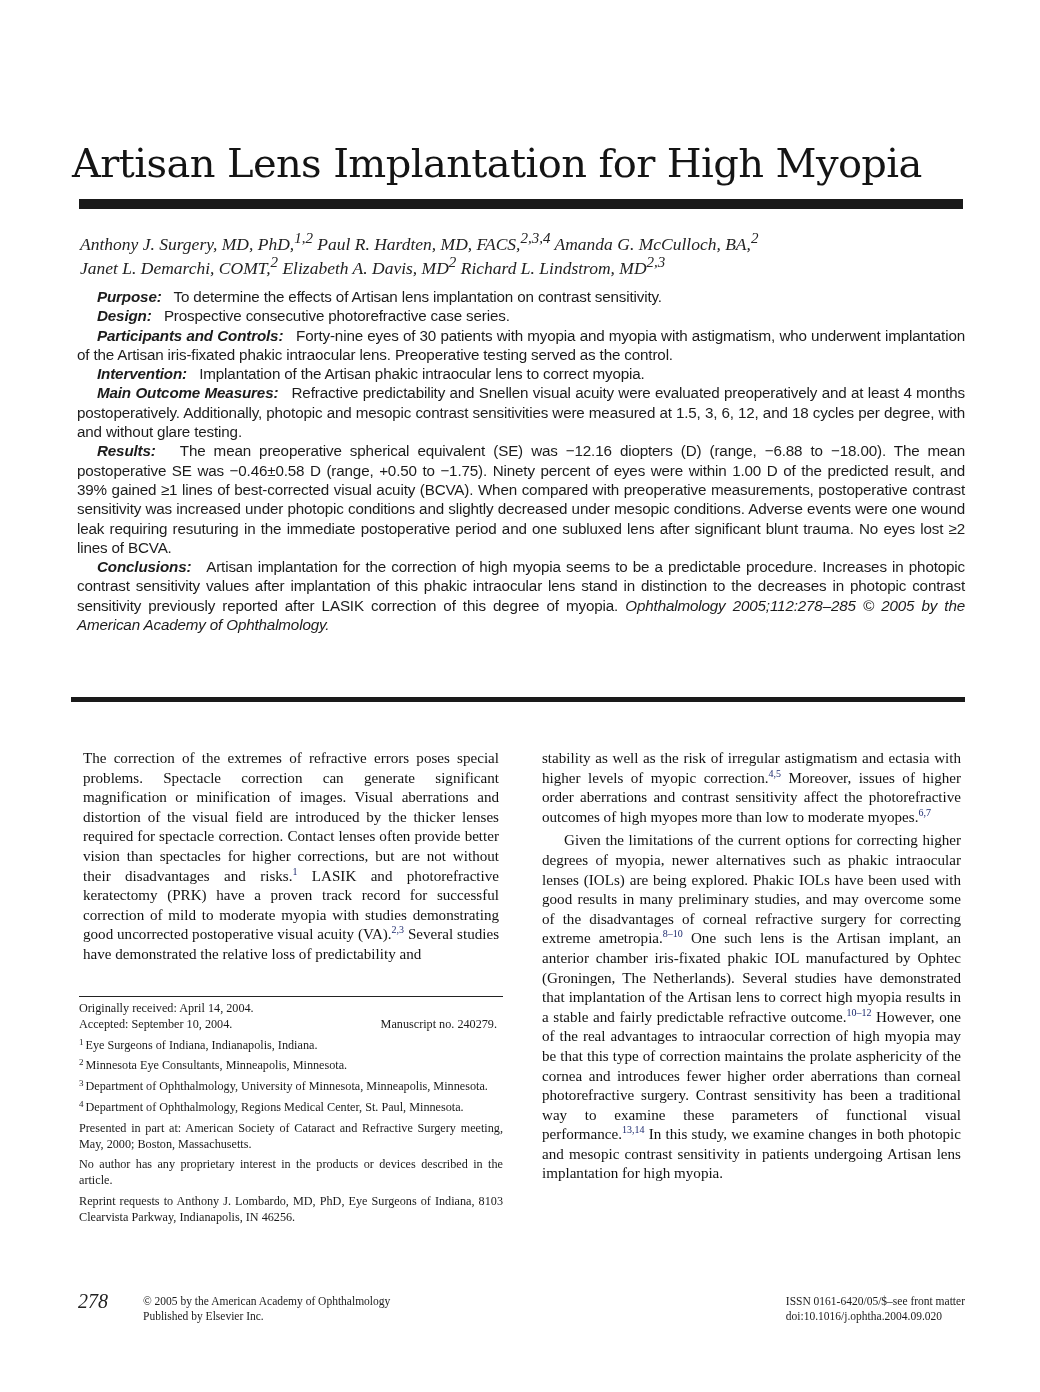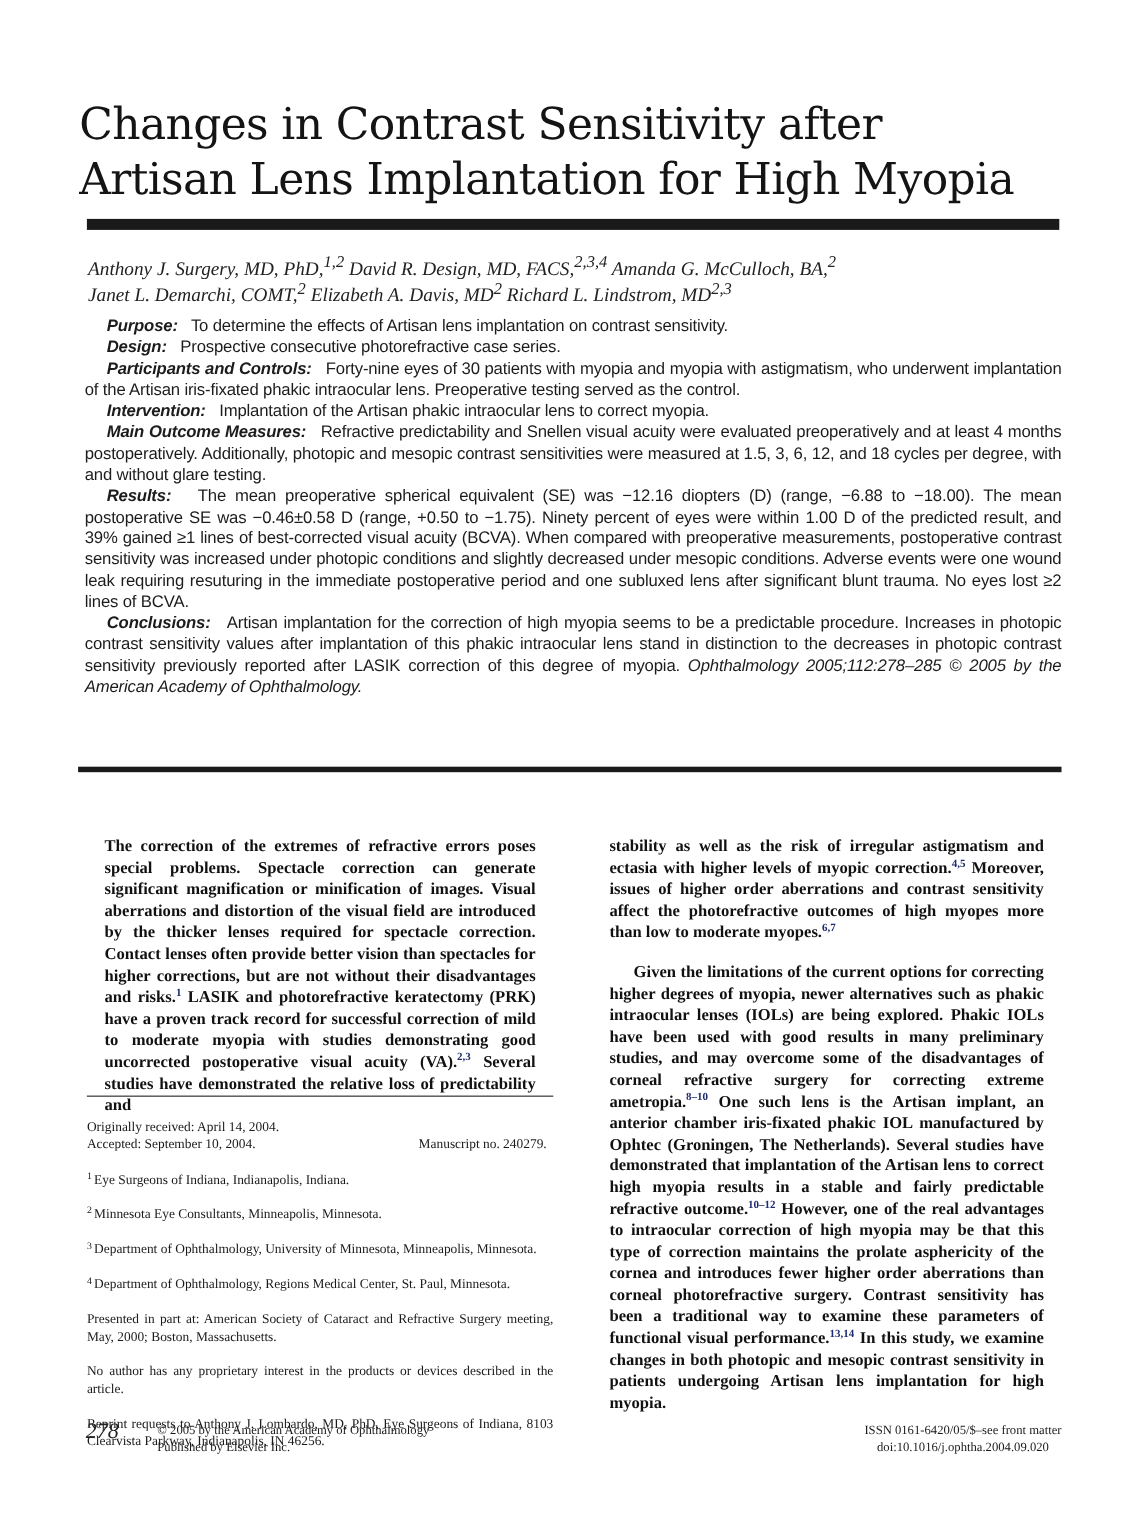--- a/index.html
+++ b/index.html
@@ -17,50 +17,50 @@
   .abstract { position: absolute; left: 77px; top: 287px; width: 888px; font-family: "Liberation Sans", sans-serif;
     font-size: 15.2px; line-height: 19.3px; color: #1c1c1c; text-align: justify; letter-spacing: -0.15px; }
   .abstract p { margin: 0; text-indent: 20px; }
   .abstract .lbl { font-weight: bold; font-style: italic; }
   .abstract .cite { font-style: italic; }
   .abstract-rule { position: absolute; left: 71px; top: 697px; width: 894px; height: 5px; background: #1a1a1a; }
 
   .col { position: absolute; font-family: "Liberation Serif", serif; color: #111; text-align: justify; }
   .col-left { left: 79px; top: 745px; width: 424px; font-size: 15.1px; line-height: 19.6px; }
   .col-right { left: 538px; top: 745px; width: 427px; font-size: 15.1px; line-height: 19.6px; }
-  .col p { margin: 16px; font-weight: bold; }
+  .col p { margin: 4px; }
   .col p.indent { text-indent: 22px; }
   .ref { color: #1d2a6e; font-size: 10px; vertical-align: 6px; line-height: 0; }
 
   .fn-rule { position: absolute; left: 79px; top: 996px; width: 424px; height: 1px; background: #222; }
   .footnotes { position: absolute; left: 79px; top: 1001px; width: 424px; font-family: "Liberation Serif", serif;
     font-size: 12.2px; line-height: 15.8px; color: #1a1a1a; text-align: justify; }
-  .footnotes p { margin: 16px 0 5px 0; }
+  .footnotes p { margin: 0 0 5px 0; }
   .footnotes .row { display: flex; justify-content: space-between; margin: 0 0 5px 0; }
   .footnotes sup { font-size: 9px; vertical-align: 4px; line-height: 0; margin-right: 2px; }
 
   .page-num { position: absolute; left: 78px; top: 1290px; font-family: "Liberation Serif", serif; font-style: italic;
     font-size: 20px; color: #222; text-align: right; }
   .foot-left { position: absolute; left: 143px; top: 1294px; font-family: "Liberation Serif", serif; font-size: 11.5px; line-height: 15px; color: #1a1a1a; }
-  .foot-right { position: absolute; right: 75px; top: 1294px; font-family: "Liberation Serif", serif; font-size: 11.5px; line-height: 15px; color: #1a1a1a; text-align: center; }
+  .foot-right { position: absolute; right: 75px; top: 1294px; font-family: "Liberation Serif", serif; font-size: 11.5px; line-height: 15px; color: #1a1a1a; text-align: left; }
 </style>
 </head>
 <body>
 
 <div class="page">
 
   <h1 class="title">
-    <span>Changes in Contrast Sensitivity after</span><br>
+    <br>
     <span>Artisan Lens Implantation for High Myopia</span>
   </h1>
   <div class="title-rule"></div>
 
   <div class="authors">
     <span>Anthony J. Surgery, MD, PhD,</span><sup>1,2</sup>
-    <span>David R. Design, MD, FACS,</span><sup>2,3,4</sup>
+    <span>Paul R. Hardten, MD, FACS,</span><sup>2,3,4</sup>
     <span>Amanda G. McCulloch, BA,</span><sup>2</sup><br>
     <span>Janet L. Demarchi, COMT,</span><sup>2</sup>
     <span>Elizabeth A. Davis, MD</span><sup>2</sup>
     <span>Richard L. Lindstrom, MD</span><sup>2,3</sup>
   </div>
 
   <div class="abstract">
     <p><span class="lbl">Purpose:</span>&nbsp;&nbsp; <span>To determine the effects of Artisan lens implantation on contrast sensitivity.</span></p>
     <p><span class="lbl">Design:</span>&nbsp;&nbsp; <span>Prospective consecutive photorefractive case series.</span></p>
     <p><span class="lbl">Participants and Controls:</span>&nbsp;&nbsp; <span>Forty-nine eyes of 30 patients with myopia and myopia with astigmatism, who underwent implantation of the Artisan iris-fixated phakic intraocular lens. Preoperative testing served as the control.</span></p>

